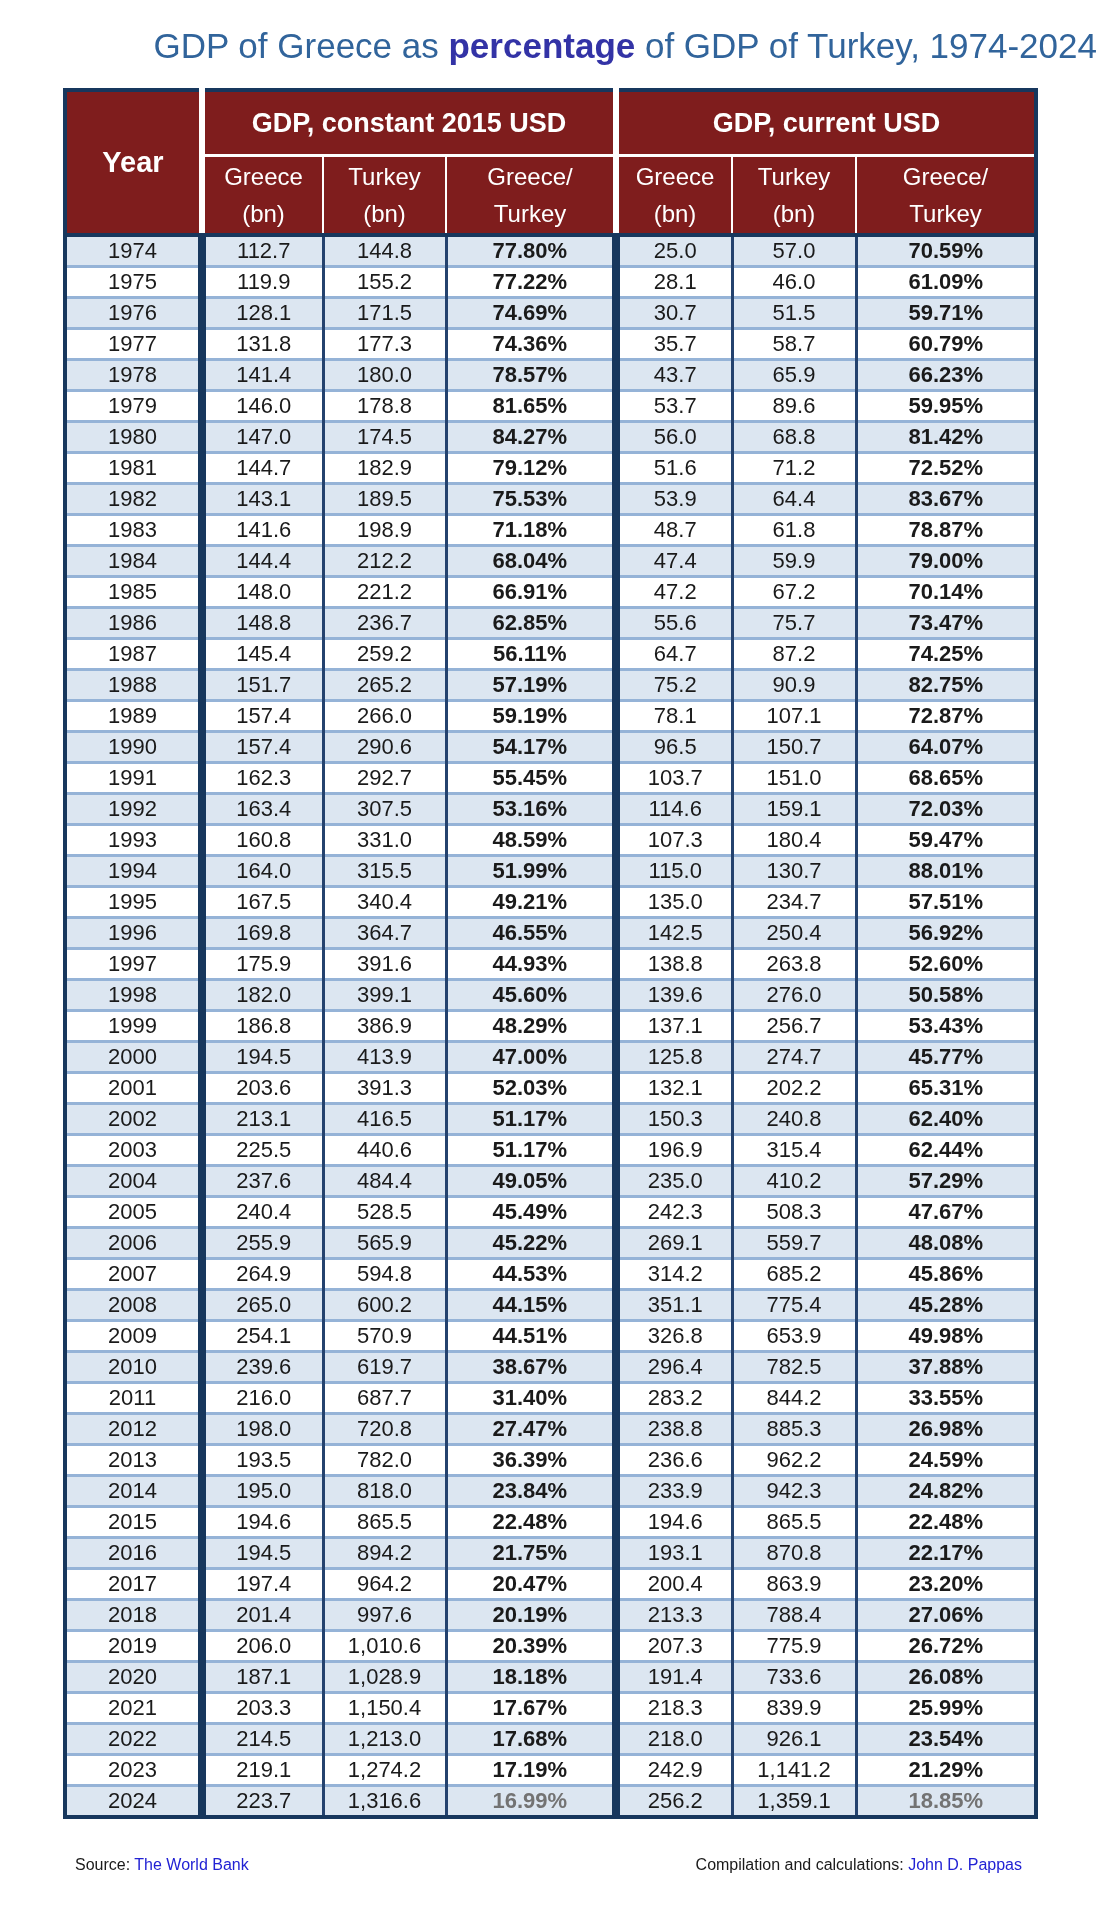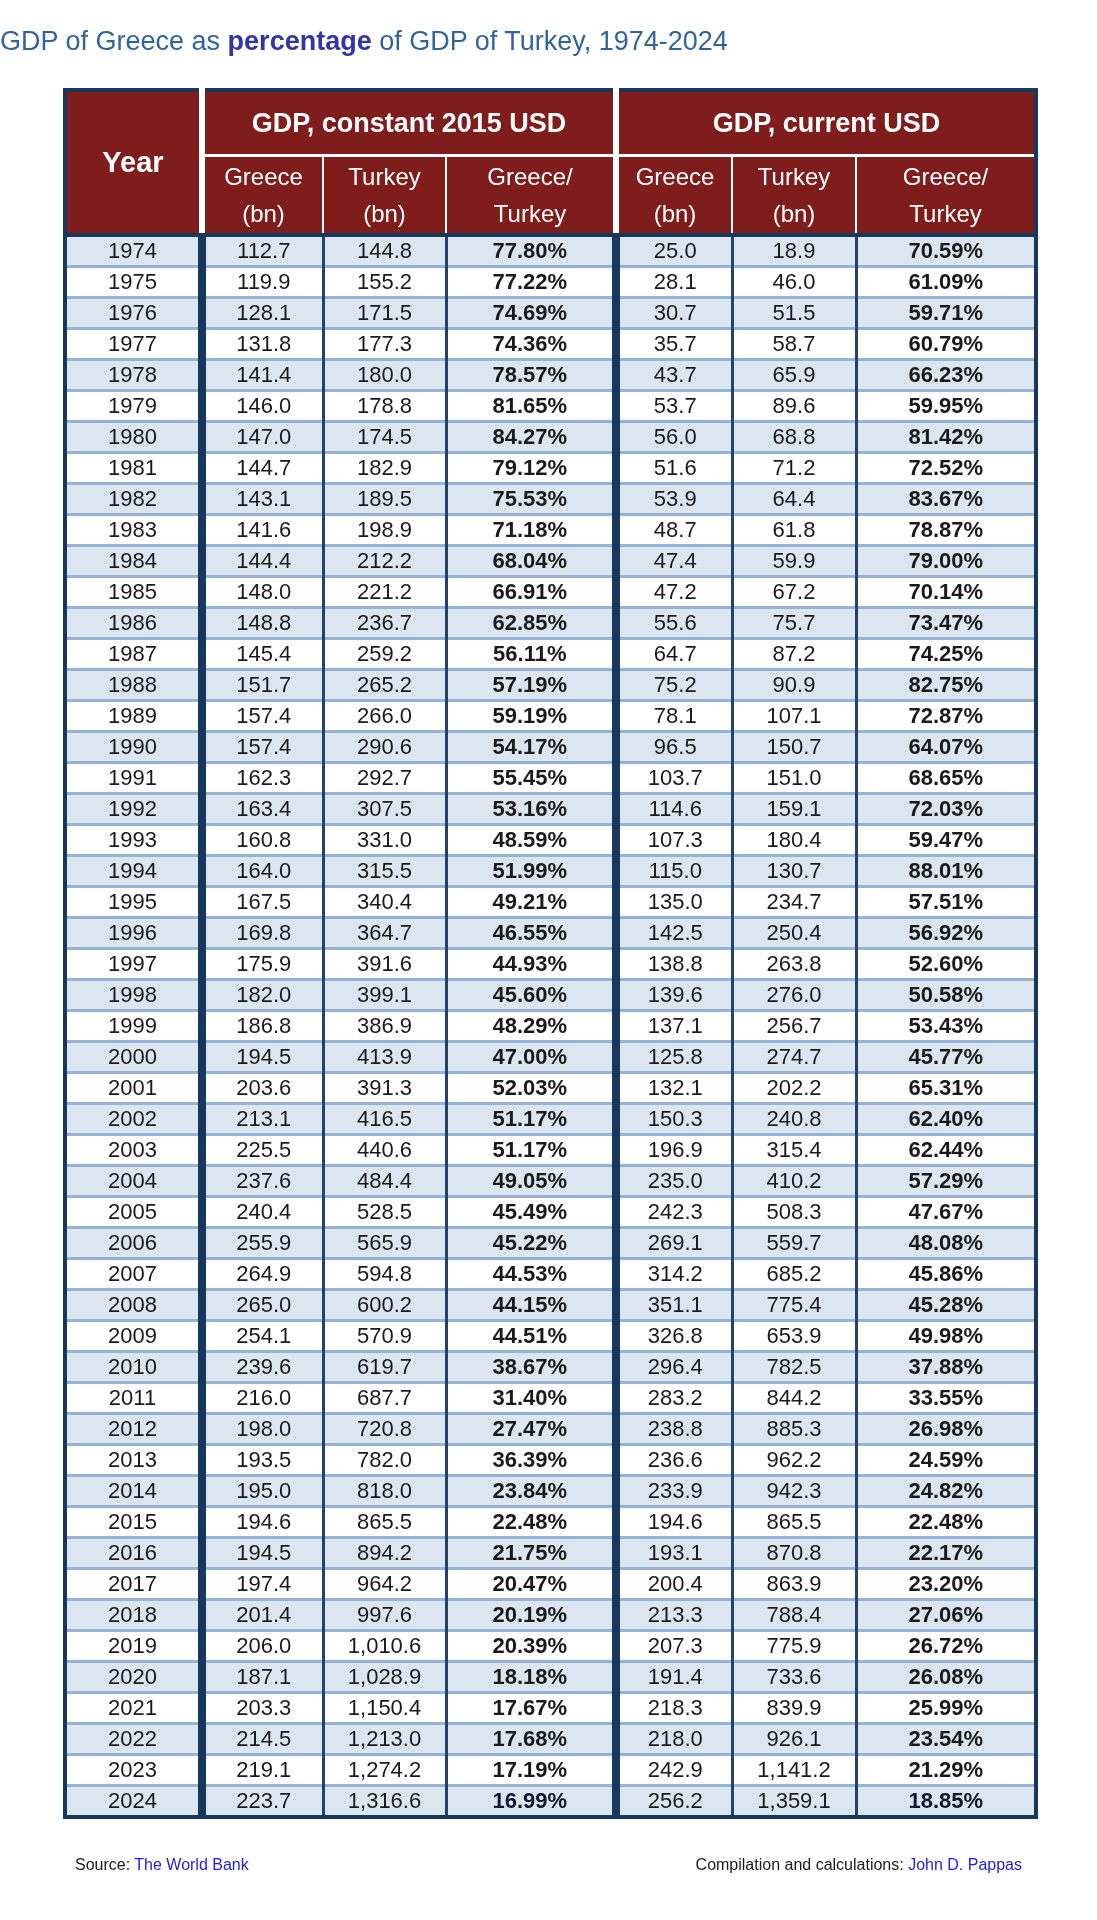--- a/index.html
+++ b/index.html
@@ -6,22 +6,22 @@
   body {
     width: 1097px; height: 1920px;
     background: #ffffff;
     font-family: "Liberation Sans", sans-serif;
     position: relative;
     overflow: hidden;
   }
   .page-title {
     position: absolute;
     top: 26px; left: 0; width: 100%;
-    text-align: left;
-    font-size: 27px;
+    text-align: right;
+    font-size: 35px;
     color: #31649B;
     white-space: nowrap;
   }
   .page-title .accent {
     font-weight: bold;
     color: #3333A6;
   }
   table.gdp-table {
     position: absolute;
     top: 88px; left: 63px;
@@ -66,21 +66,21 @@
     text-align: center;
     vertical-align: middle;
     font-size: 22px;
     color: #1a1a1a;
     border-top: 3px solid #95B3D7;
     border-left: 3px solid #24426E;
   }
   td.year { border-left: none; }
   td.gsep { border-left: 8px solid #17375D; }
   td.pct { font-weight: bold; }
-  td.red { color: #0f172a; }
+  td.red { color: #737373; }
   tr.even td { background: #DCE6F1; }
   tr.odd td { background: #ffffff; }
   .footer {
     position: absolute;
     top: 1856px; left: 63px;
     width: 971px;
     box-sizing: border-box;
     padding: 0 12px 0 12px;
     display: flex;
     justify-content: space-between;
@@ -131,21 +131,21 @@
 Turkey</th>
     </tr>
   </thead>
   <tbody>
       <tr class="even">
         <td class="year">1974</td>
         <td class="gsep">112.7</td>
         <td>144.8</td>
         <td class="pct">77.80%</td>
         <td class="gsep">25.0</td>
-        <td>18.9</td>
+        <td>57.0</td>
         <td class="pct">70.59%</td>
       </tr>
       <tr class="odd">
         <td class="year">1975</td>
         <td class="gsep">119.9</td>
         <td>155.2</td>
         <td class="pct">77.22%</td>
         <td class="gsep">28.1</td>
         <td>46.0</td>
         <td class="pct">61.09%</td>

